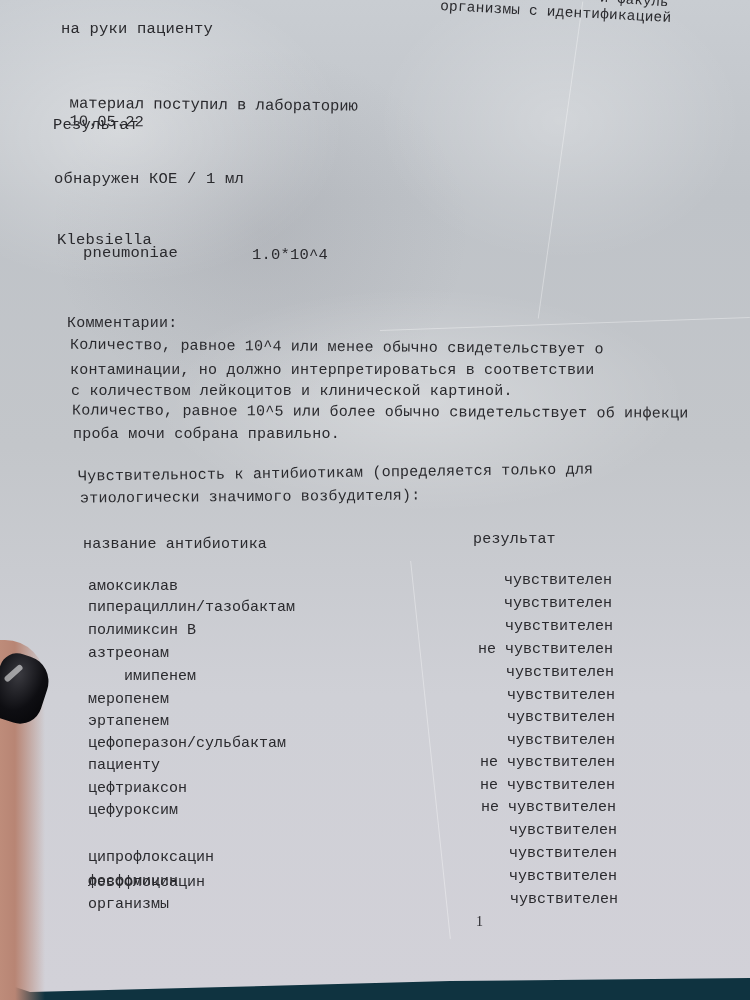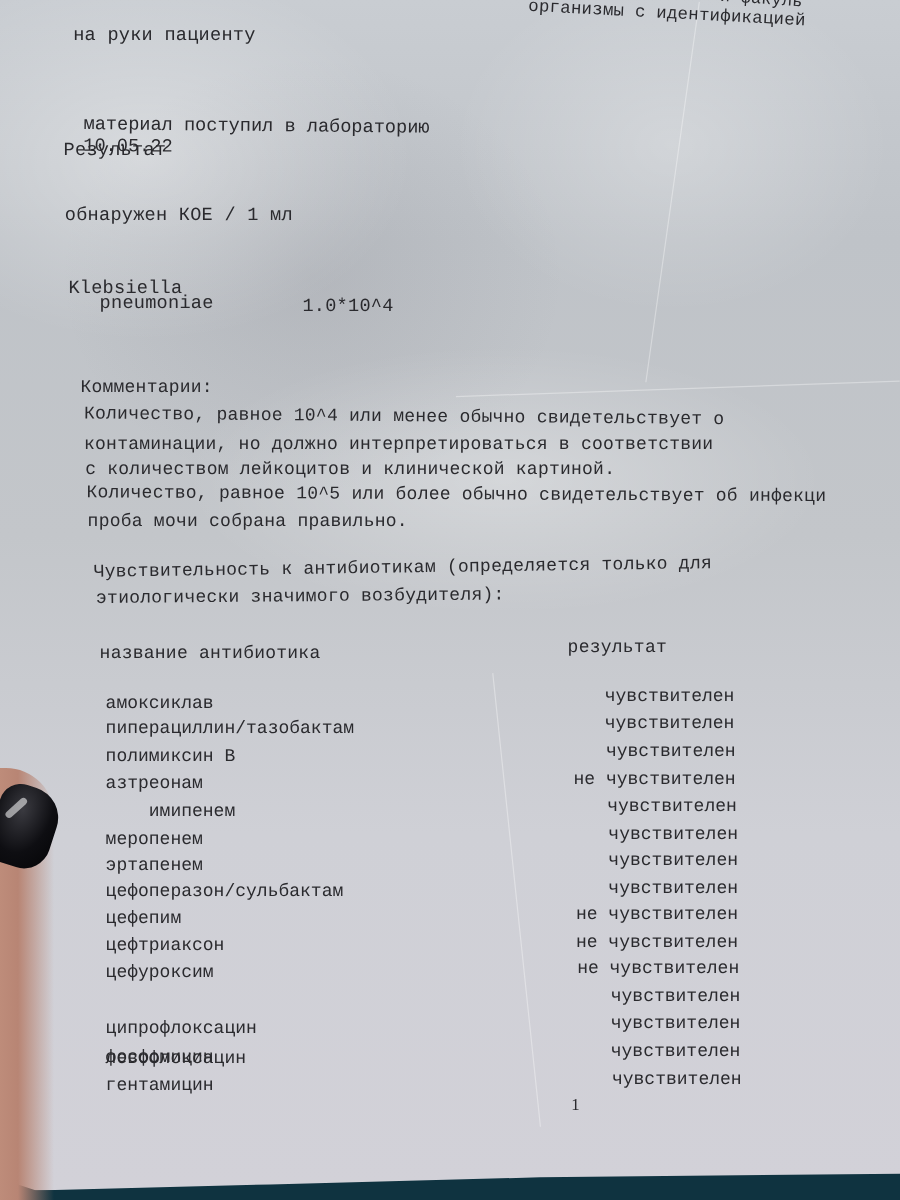--- a/index.html
+++ b/index.html
@@ -105,21 +105,21 @@
     </div>
   <div>
       <span class="row-name" style="top:713px;">эртапенем</span>
       <span class="row-res" style="top:709px; right:135px;">чувствителен</span>
     </div>
   <div>
       <span class="row-name" style="top:735px;">цефоперазон/сульбактам</span>
       <span class="row-res" style="top:732px; right:135px;">чувствителен</span>
     </div>
   <div>
-      <span class="row-name" style="top:757px;">цефепим</span>
+      <span class="row-name" style="top:757px;">пациенту</span>
       <span class="row-res" style="top:754px; right:135px;">не чувствителен</span>
     </div>
   <div>
       <span class="row-name" style="top:780px;">цефтриаксон</span>
       <span class="row-res" style="top:777px; right:135px;">не чувствителен</span>
     </div>
   <div>
       <span class="row-name" style="top:802px;">цефуроксим</span>
       <span class="row-res" style="top:799px; right:134px;">не чувствителен</span>
     </div>
@@ -129,21 +129,21 @@
     </div>
   <div>
       <span class="row-name" style="top:849px;">ципрофлоксацин</span>
       <span class="row-res" style="top:845px; right:133px;">чувствителен</span>
     </div>
   <div>
       <span class="row-name" style="top:873px;">фосфомицин</span>
       <span class="row-res" style="top:868px; right:133px;">чувствителен</span>
     </div>
   <div>
-      <span class="row-name" style="top:896px;">гентамицин</span>
+      <span class="row-name" style="top:896px;">организмы</span>
       <span class="row-res" style="top:891px; right:132px;">чувствителен</span>
     </div>
 </div>
 
 <div class="txt" style="left:476px; top:914px; font-family:'Liberation Serif', serif; font-size:14px;">1</div>
 
 <div class="finger"></div>
 <div class="nail"></div>
 
 </body></html>

